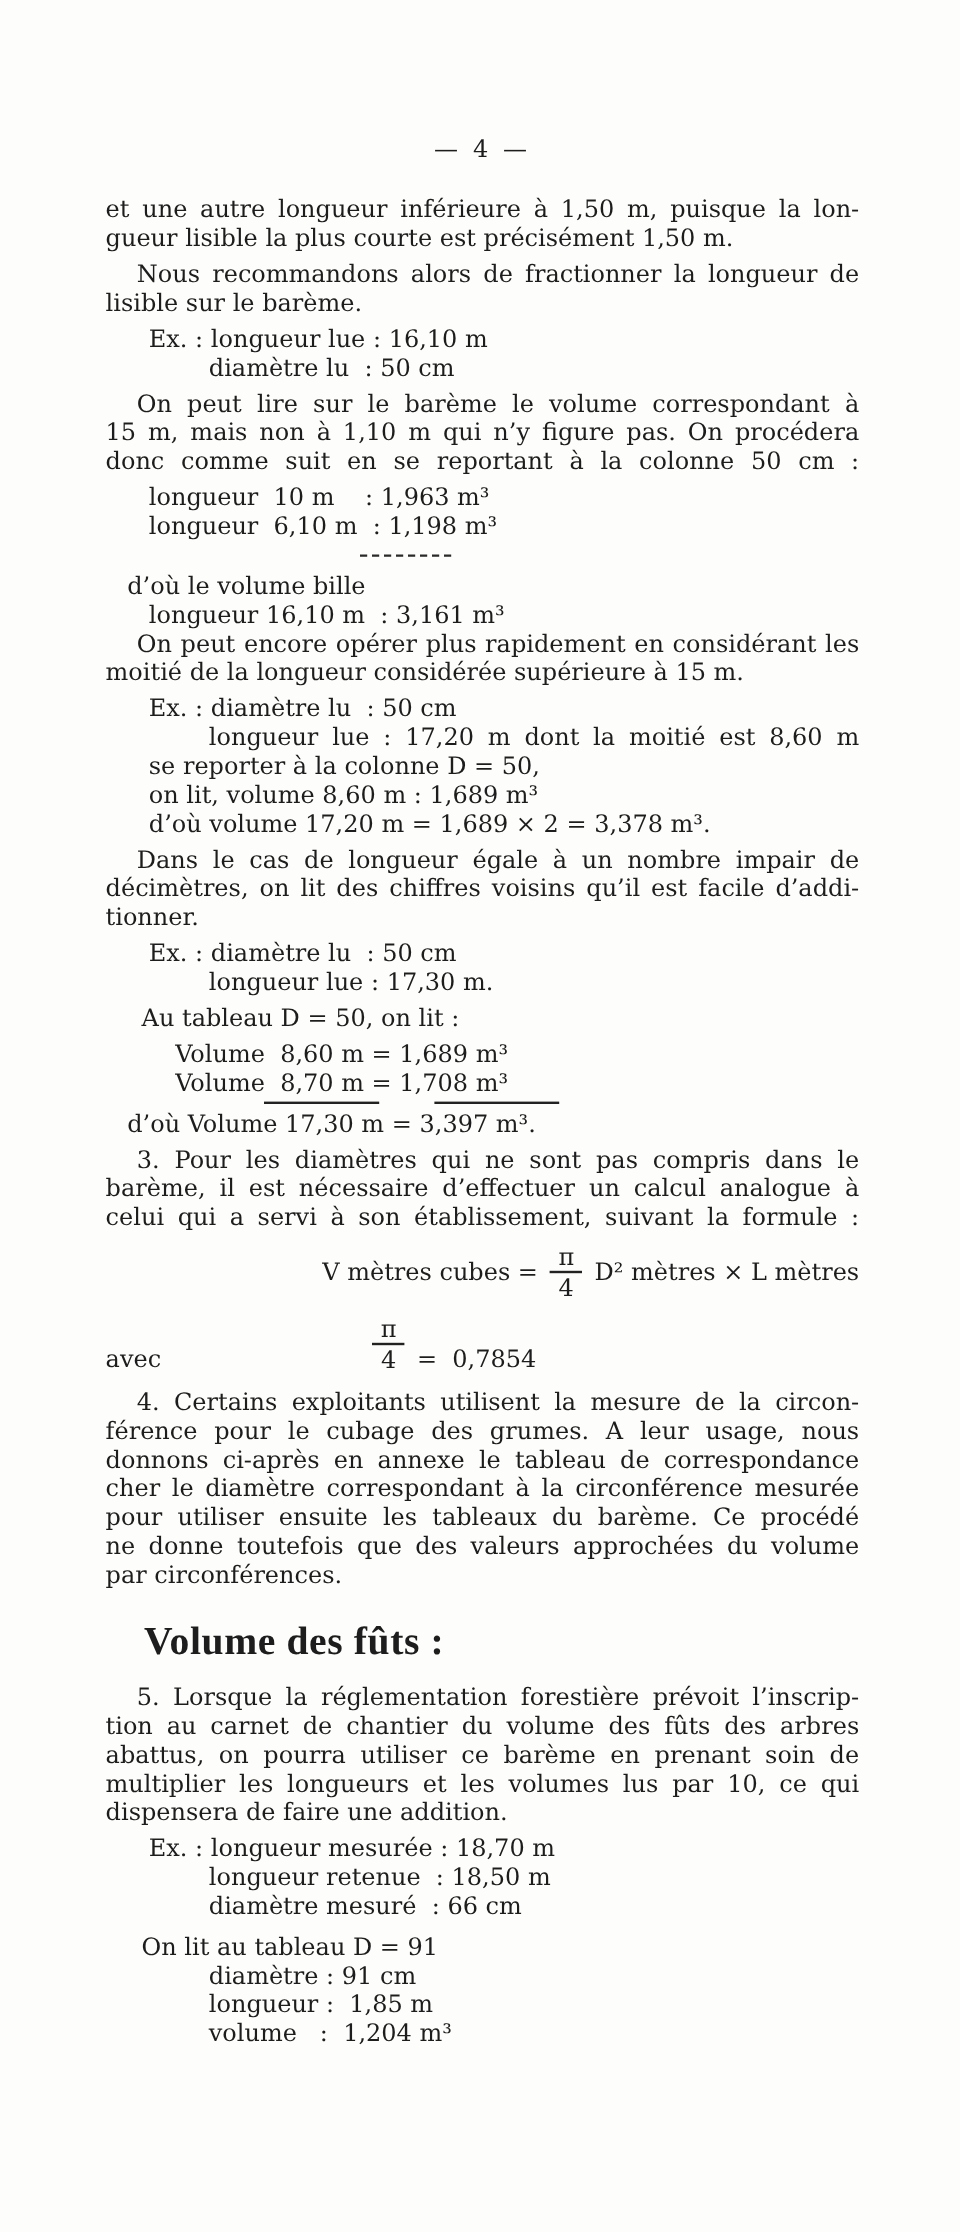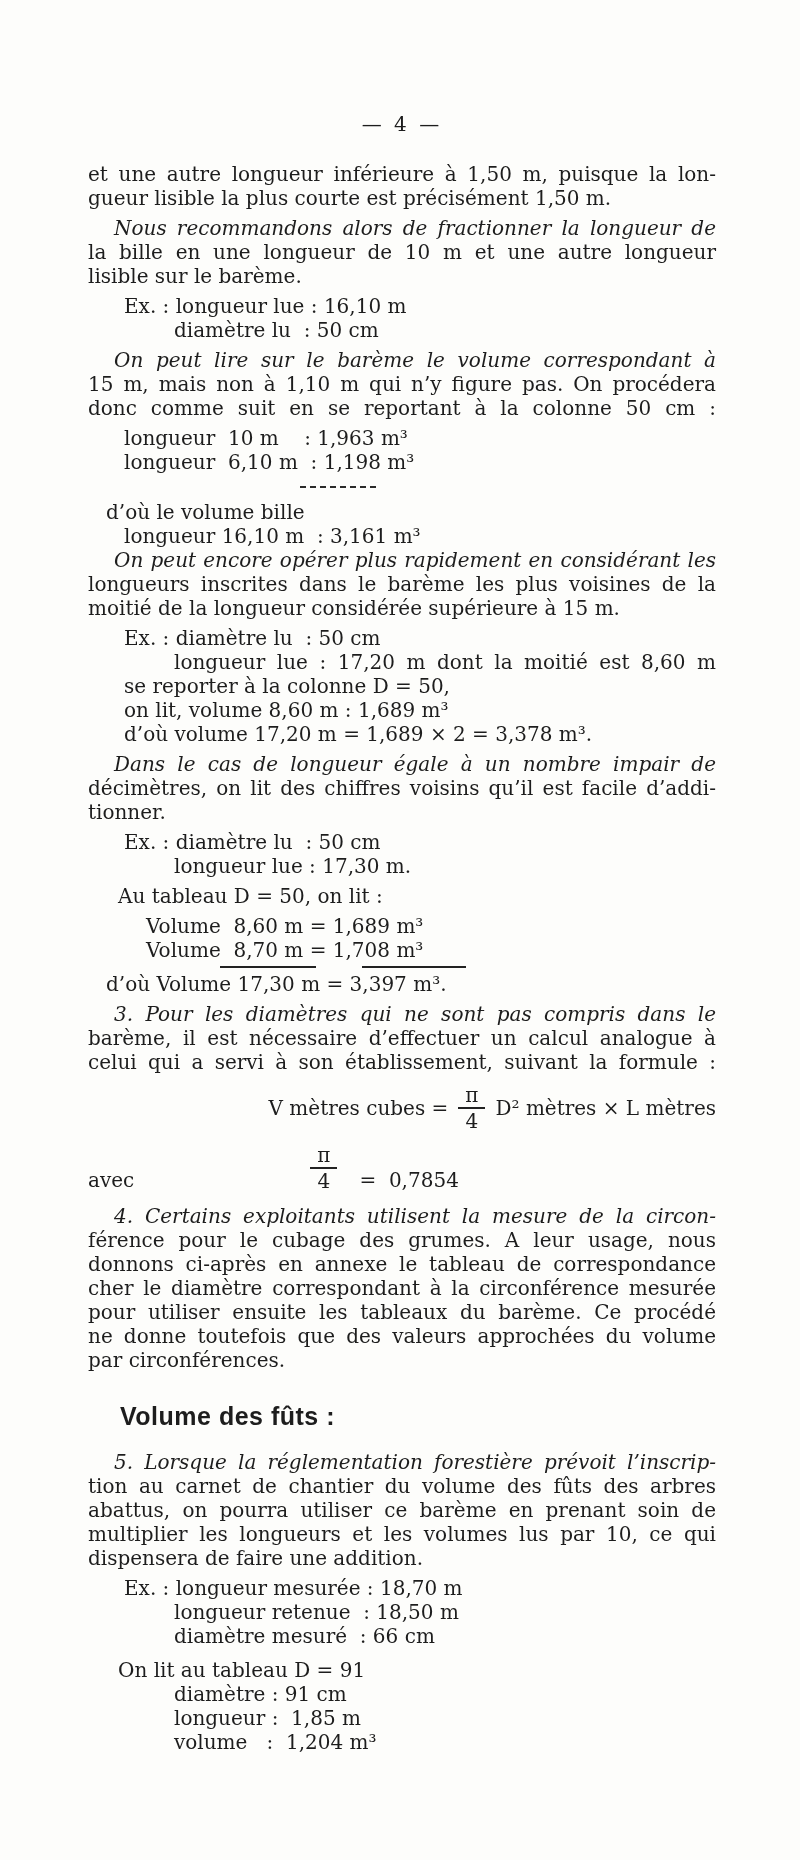--- a/index.html
+++ b/index.html
@@ -6,60 +6,59 @@
   html,body { margin:0; padding:0; background:#e9e9e9; }
   .page {
     width:800px; height:1860px; margin:0 auto; background:#fdfdfb;
     box-sizing:border-box; padding:112px 84px 0 88px; color:#1d1d1d;
     font-family:"DejaVu Serif","Liberation Serif",serif;
     font-size:20px; line-height:24px; overflow:hidden;
   }
   .page-num { text-align:center; letter-spacing:3px; margin-bottom:26px; }
   .line { min-height:24px; }
   .j { text-align:justify; text-align-last:justify; }
-  .indent { text-indent:26px;font-style:italic; }
+  .indent { text-indent:26px; }
   .blk { margin-top:6px; }
   .ex { margin-left:36px; }
   .excont { margin-left:86px; }
   .m18 { margin-left:18px; }
   .m30 { margin-left:30px; }
   .m58 { margin-left:58px; }
   .pre { white-space:pre; }
   .sep { width:76px; border-top:2px dashed #2a2a2a; height:0; margin:12px 0 12px 212px; }
   .sumrules { display:flex; gap:46px; margin:4px 0 4px 132px; }
   .sumrules span { display:block; border-top:2px solid #222; width:96px; height:0; }
   .sumrules span:last-child { width:104px; }
   .formula { display:flex; align-items:center; margin:10px 0 0 36px;justify-content:flex-end; }
   .frac { display:inline-block; text-align:center; line-height:22px; margin:0 10px; }
   .frac .num { display:block; padding:0 7px 1px 7px; }
   .frac .den { display:block; border-top:2px solid #222; padding:1px 7px 0 7px; }
   .avecline { display:flex; align-items:flex-end; margin-top:12px; }
   .avecline .frac { margin-left:176px; }
-  .avecline .eq { margin-left:12px; }
+  .avecline .eq { }
   .heading {
-    font-family:Liberation Sans, sans-serif; font-weight:700;
-    font-size:25px; line-height:32px; letter-spacing:0.5px;
+    font-family:Liberation Serif, serif; font-weight:700;
+    font-size:33px; line-height:32px; letter-spacing:0.5px;
     margin:28px 0 18px 32px;
   }
 </style>
 </head>
 <body>
 
 <div class="page">
 
   <div class="page-num line">— 4 —</div>
 
   <div>
     <div class="line j">et une autre longueur inférieure à 1,50 m, puisque la lon-</div>
     <div class="line">gueur lisible la plus courte est précisément 1,50 m.</div>
   </div>
 
   <div class="blk">
     <div class="line j indent">Nous recommandons alors de fractionner la longueur de</div>
-    <div class="line j">la bille en une longueur de 10 m et une autre longueur</div>
     <div class="line">lisible sur le barème.</div>
   </div>
 
   <div class="blk">
     <div class="line ex pre">Ex. : longueur lue : 16,10 m</div>
     <div class="line excont pre">diamètre lu  : 50 cm</div>
   </div>
 
   <div class="blk">
     <div class="line j indent">On peut lire sur le barème le volume correspondant à</div>
@@ -74,21 +73,20 @@
 
   <div class="sep"></div>
 
   <div>
     <div class="line m18">d’où le volume bille</div>
     <div class="line ex pre">longueur 16,10 m  : 3,161 m³</div>
   </div>
 
   <div>
     <div class="line j indent">On peut encore opérer plus rapidement en considérant les</div>
-    <div class="line j">longueurs inscrites dans le barème les plus voisines de la</div>
     <div class="line">moitié de la longueur considérée supérieure à 15 m.</div>
   </div>
 
   <div class="blk">
     <div class="line ex pre">Ex. : diamètre lu  : 50 cm</div>
     <div class="line excont j">longueur lue : 17,20 m dont la moitié est 8,60 m</div>
     <div class="line ex">se reporter à la colonne D = 50,</div>
     <div class="line ex">on lit, volume 8,60 m : 1,689 m³</div>
     <div class="line ex">d’où volume 17,20 m = 1,689 × 2 = 3,378 m³.</div>
   </div>

